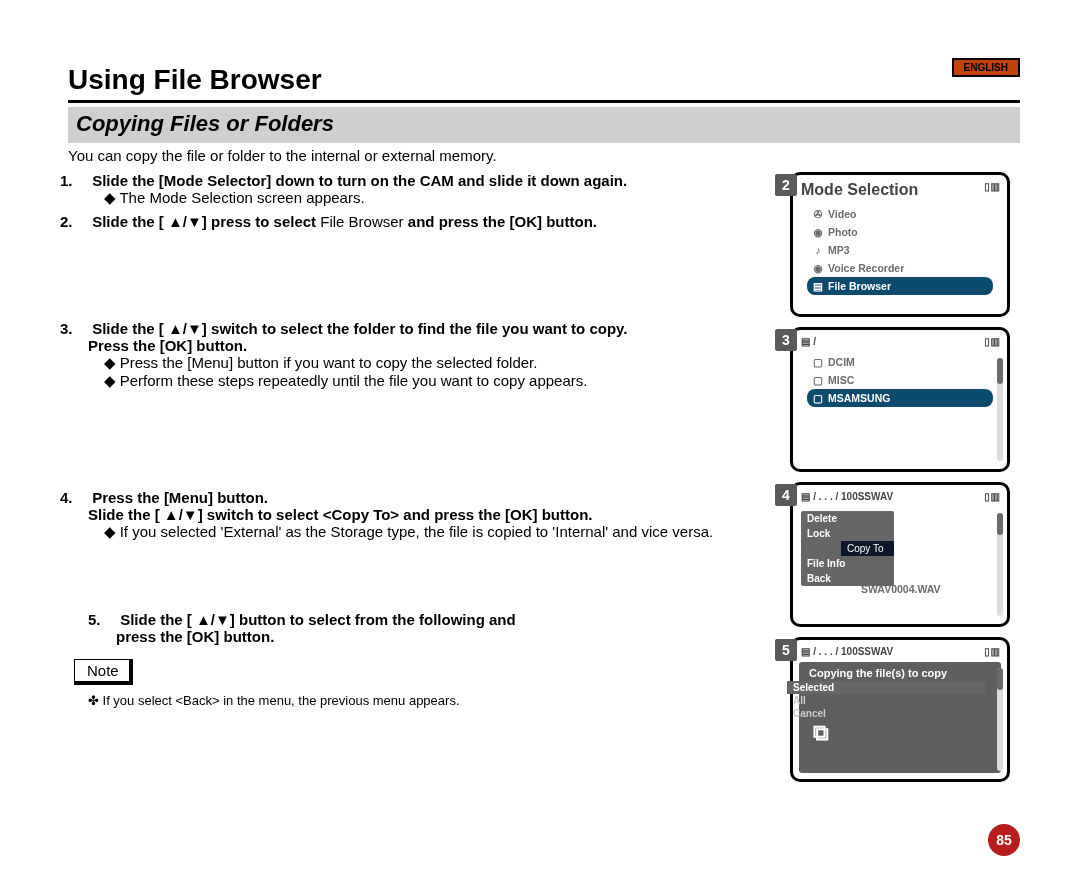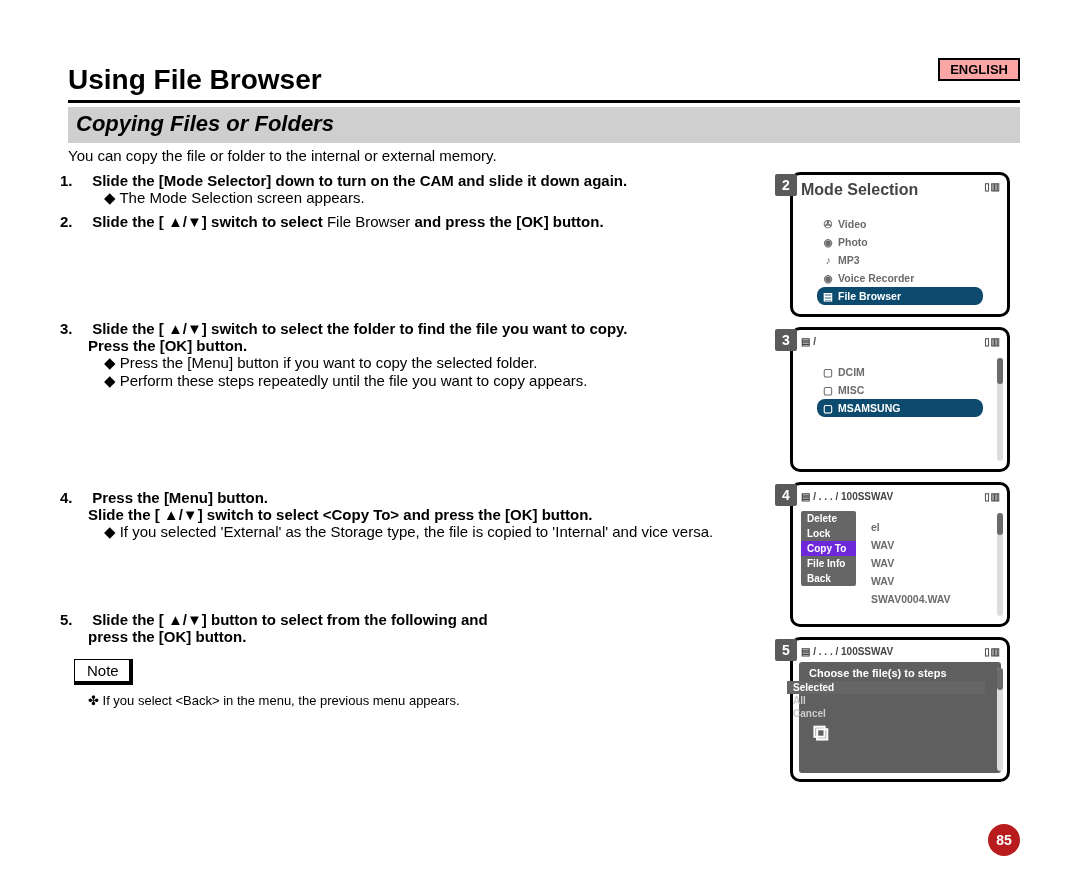--- a/index.html
+++ b/index.html
@@ -14,22 +14,22 @@
   }
   .page {
     padding: 64px 60px 30px 68px;
   }
   .lang-box {
     position: absolute;
     top: 58px; right: 60px;
     border: 2px solid #000;
     padding: 2px 10px;
     font-weight: bold;
-    font-size: 13px;
-    background: #fca5a5;
+    font-size: 10px;
+    background: #c2410c;
   }
   h1.title {
     font-size: 28px;
     margin: 0 0 4px 0;
   }
   .rule { height: 3px; background: #000; margin-bottom: 4px; }
   .subtitle-bar {
     background: #cfcfcf;
     font-size: 22px;
     font-weight: bold;
@@ -80,32 +80,32 @@
     position: absolute;
     left: -18px; top: -1px;
     width: 22px; height: 22px;
     background: #5a5a5a;
     color: #fff;
     font-size: 14px;
     text-align: center;
     line-height: 22px;
     border-radius: 2px;
   }
-  .scr-list { list-style: none; margin: 16px; padding: 0; }
+  .scr-list { list-style: none; margin: 6px; padding: 0; }
   .scr-list li { padding: 3px 4px; font-size: 10.5px; color:#6b6b6b; }
   .scr-list li.sel { background: #0c4a6e; color: #fff; border-radius: 8px; }
   .scr-list li .ic { display:inline-block; width:14px; text-align:center; margin-right:3px; }
   .scr-path { font-size:10px; margin-bottom:4px; color:#444;}
   .scr-menu {
     position: absolute; left: 8px; top: 26px;
     background: #666; border-radius: 2px;
     font-size: 10px;
   }
   .scr-menu div { padding: 2px 10px 2px 6px; color:#fff; }
-  .scr-menu div.sel { background:#6d28d9; color:#fff; font-weight:bold; }
+  .scr-menu div.sel { background:#0f172a; color:#fff; font-weight:normal;margin-left:40px; }
   .scrollbar { position:absolute; right:4px; top:28px; bottom:8px; width:6px; background:#dcdcdc; border-radius:3px;}
   .scrollbar .thumb { position:absolute; left:0; width:6px; background:#6a6a6a; border-radius:3px;}
   .opts { position:absolute; right:14px; bottom:10px; font-size:10px; }
   .opts div { padding:1px 6px; color:#ccc; }
   .opts div.sel { background:#666; color:#fff; }
   .dim { color:#999; }
 
   .pagenum {
     position: absolute;
     right: 60px; bottom: 24px;
@@ -139,21 +139,21 @@
           <span>Slide the [Mode Selector] down to turn on the CAM and slide it down again.</span>
         </div>
         <div class="body">
           <div class="bullet">The Mode Selection screen appears.</div>
         </div>
       </div>
       
       <div class="step" style="margin-bottom:90px;">
         <div class="head">
           <span class="num">2.</span>
-          <span>Slide the [ ▲/▼] switch to select </span><span class="light">File Browser</span><span>  and press the [OK] button.</span>
+          <span>Slide the [ ▲/▼] press to select </span><span class="light">File Browser</span><span>  and press the [OK] button.</span>
         </div>
       </div>
       
       <div class="step" style="margin-bottom:99px;">
         <div class="head">
           <span class="num">3.</span>
           <span>Slide the [ ▲/▼] switch to select the folder to find the file you want to copy.</span><br>
           <span style="padding-left:28px;">Press the [OK] button.</span>
         </div>
         <div class="body">
@@ -166,21 +166,21 @@
         <div class="head">
           <span class="num">4.</span>
           <span>Press the [Menu] button.</span><br>
           <span style="padding-left:28px;">Slide the [ ▲/▼] switch to select &lt;Copy To&gt; and press the [OK] button.</span>
         </div>
         <div class="body">
           <div class="bullet">If you selected 'External' as the Storage type, the file is copied to 'Internal' and vice versa.</div>
         </div>
       </div>
       
-      <div class="step" style="margin-bottom:6px;">
+      <div class="step" style="margin-bottom:6px;margin-left:28px;">
         <div class="head">
           <span class="num">5.</span>
           <span>Slide the [ ▲/▼] button to select from the following and</span><br>
           <span style="padding-left:28px;">press the [OK] button.</span>
         </div>
       </div>
       <div class="note-label">Note</div>
       <div class="note-body">If you select &lt;Back&gt; in the menu, the previous menu appears.</div>
     </div>
 
@@ -235,21 +235,21 @@
             <div class="thumb" style="top:0;height:22px;"></div>
           </div>
       </div>
 
       <div class="screen dark-body" style="height:145px;">
         <div class="scr-badge">5</div>
         <div class="scr-path">▤ / . . . / 100SSWAV</div>
         <div class="scr-topright">▯ ▥</div>
         <div class="darkfill"></div>
         <div class="over" style="padding:6px 8px 0 8px;">
-          <div>Choose the file(s) to steps</div>
+          <div>Copying the file(s) to copy</div>
           <div>to memory stick?</div>
         </div>
         <div class="opts over" id="s5opts">
             <div class="sel">Selected</div>
             <div>All</div>
             <div>Cancel</div>
           </div>
         <div class="bigicon over">⧉</div>
         <div class="scrollbar" style="z-index:3;">
             <div class="thumb" style="top:0;height:22px;"></div>

